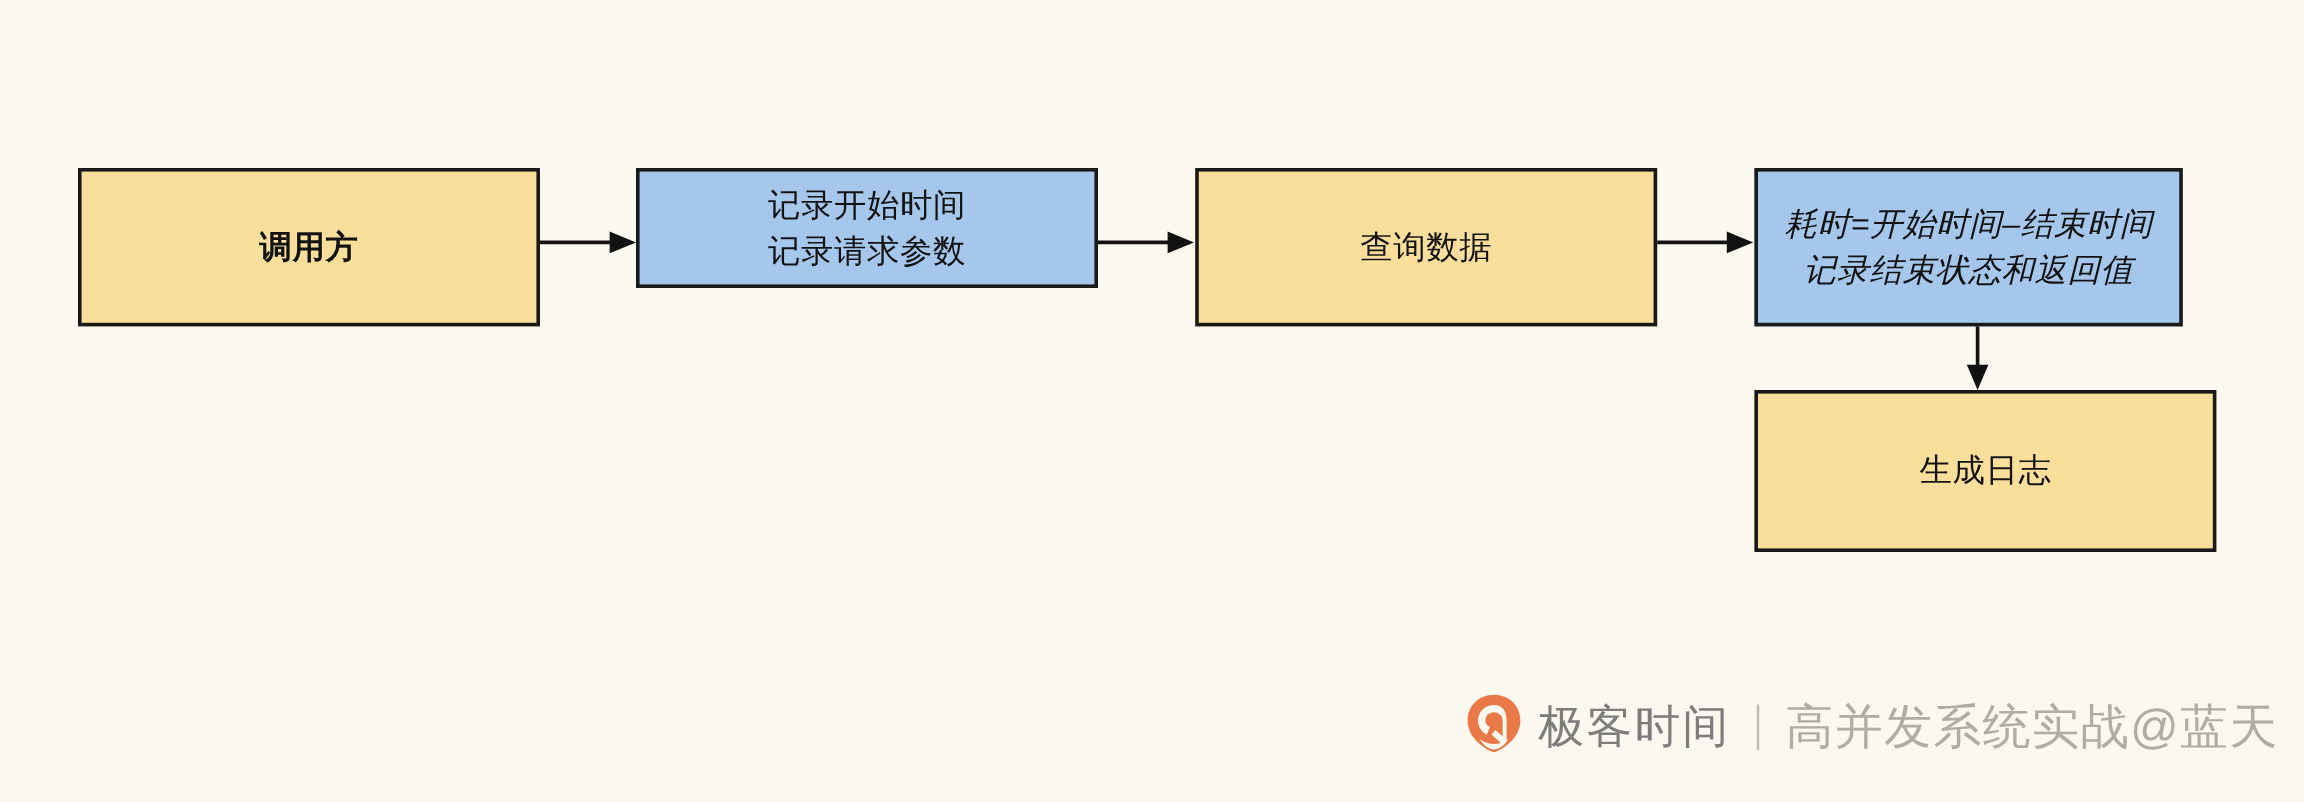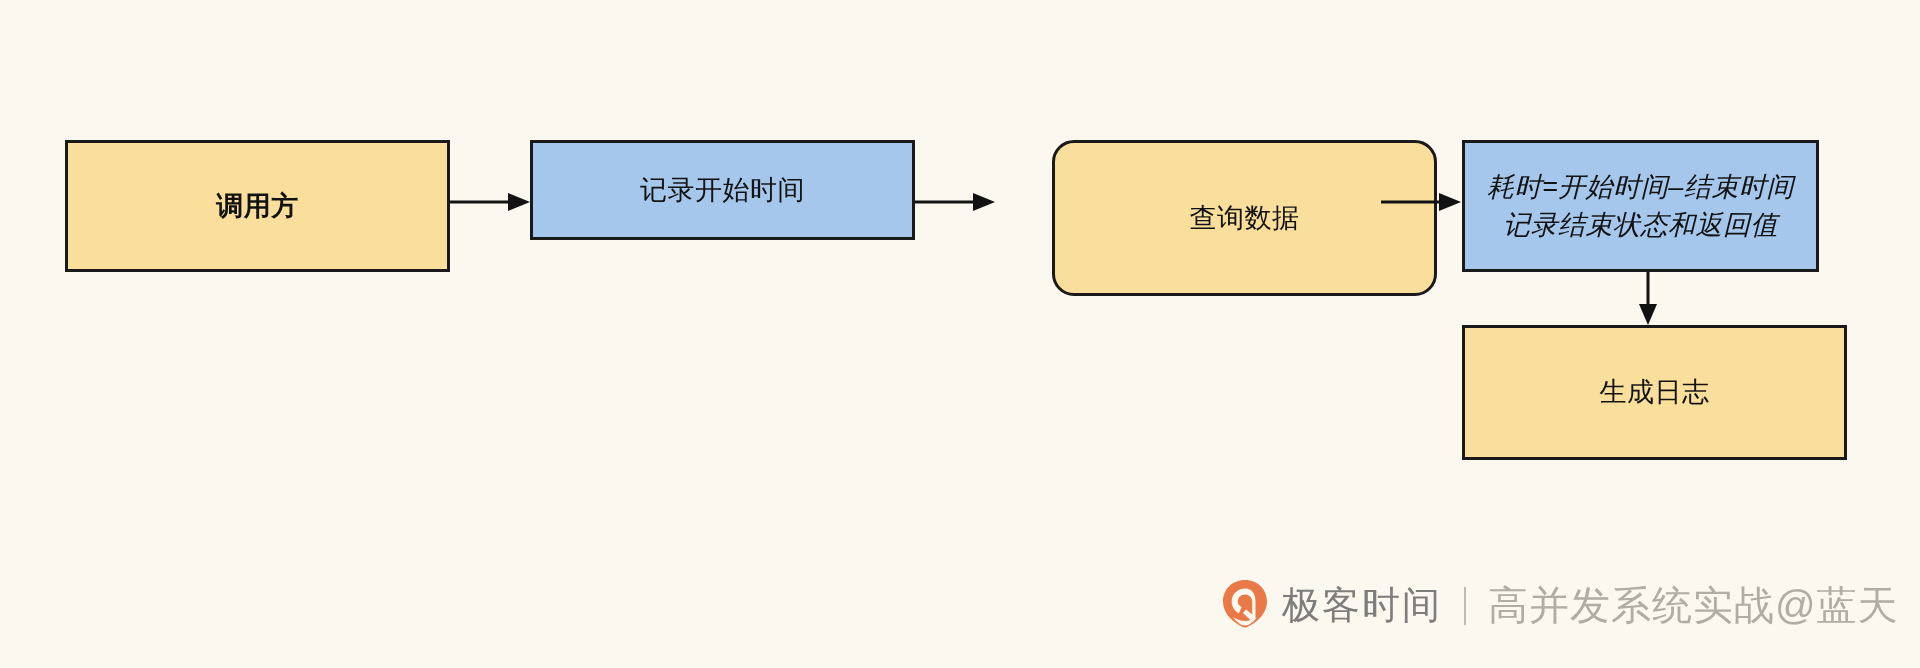--- a/index.html
+++ b/index.html
@@ -38,21 +38,21 @@
   }
 
   .node .line { display: block; }
 
   .fill-yellow { background: #FADF9C; }
   .fill-blue   { background: #A6C7EC; }
 
   
   #node-caller   { left: 65px;   top: 140px; width: 385px;  height: 132px; font-weight: bold; }
   #node-record   { left: 530px;  top: 140px; width: 385px;  height: 100px; }
-  #node-query    { left: 1052px;  top: 140px; width: 385px;  height: 156px; border-radius: 22px; }
+  #node-query    { left: 996px;  top: 140px; width: 385px;  height: 132px; }
   #node-elapsed  { left: 1462px; top: 140px; width: 357px;  height: 132px; font-style: italic; }
   #node-log      { left: 1462px; top: 325px; width: 385px;  height: 135px; }
 
   
   .connector { position: absolute; }
   .connector svg { display: block; overflow: visible; }
 
   #arrow-caller-record  { left: 450px;  top: 192px; }
   #arrow-record-query   { left: 915px;  top: 192px; }
   #arrow-query-elapsed  { left: 1381px; top: 192px; }
@@ -96,20 +96,21 @@
 
   <div class="connector" id="arrow-caller-record">
     <svg width="82" height="20" viewBox="0 0 82 20">
       <line x1="0" y1="10" x2="62" y2="10" stroke="#121212" stroke-width="3"></line>
       <polygon points="58,1 80,10 58,19" fill="#121212"></polygon>
     </svg>
   </div>
 
   <div class="node fill-blue" id="node-record">
     <span class="line">记录开始时间</span>
+    <span class="line">记录请求参数</span>
   </div>
 
   <div class="connector" id="arrow-record-query">
     <svg width="82" height="20" viewBox="0 0 82 20">
       <line x1="0" y1="10" x2="62" y2="10" stroke="#121212" stroke-width="3"></line>
       <polygon points="58,1 80,10 58,19" fill="#121212"></polygon>
     </svg>
   </div>
 
   <div class="node fill-yellow" id="node-query">

